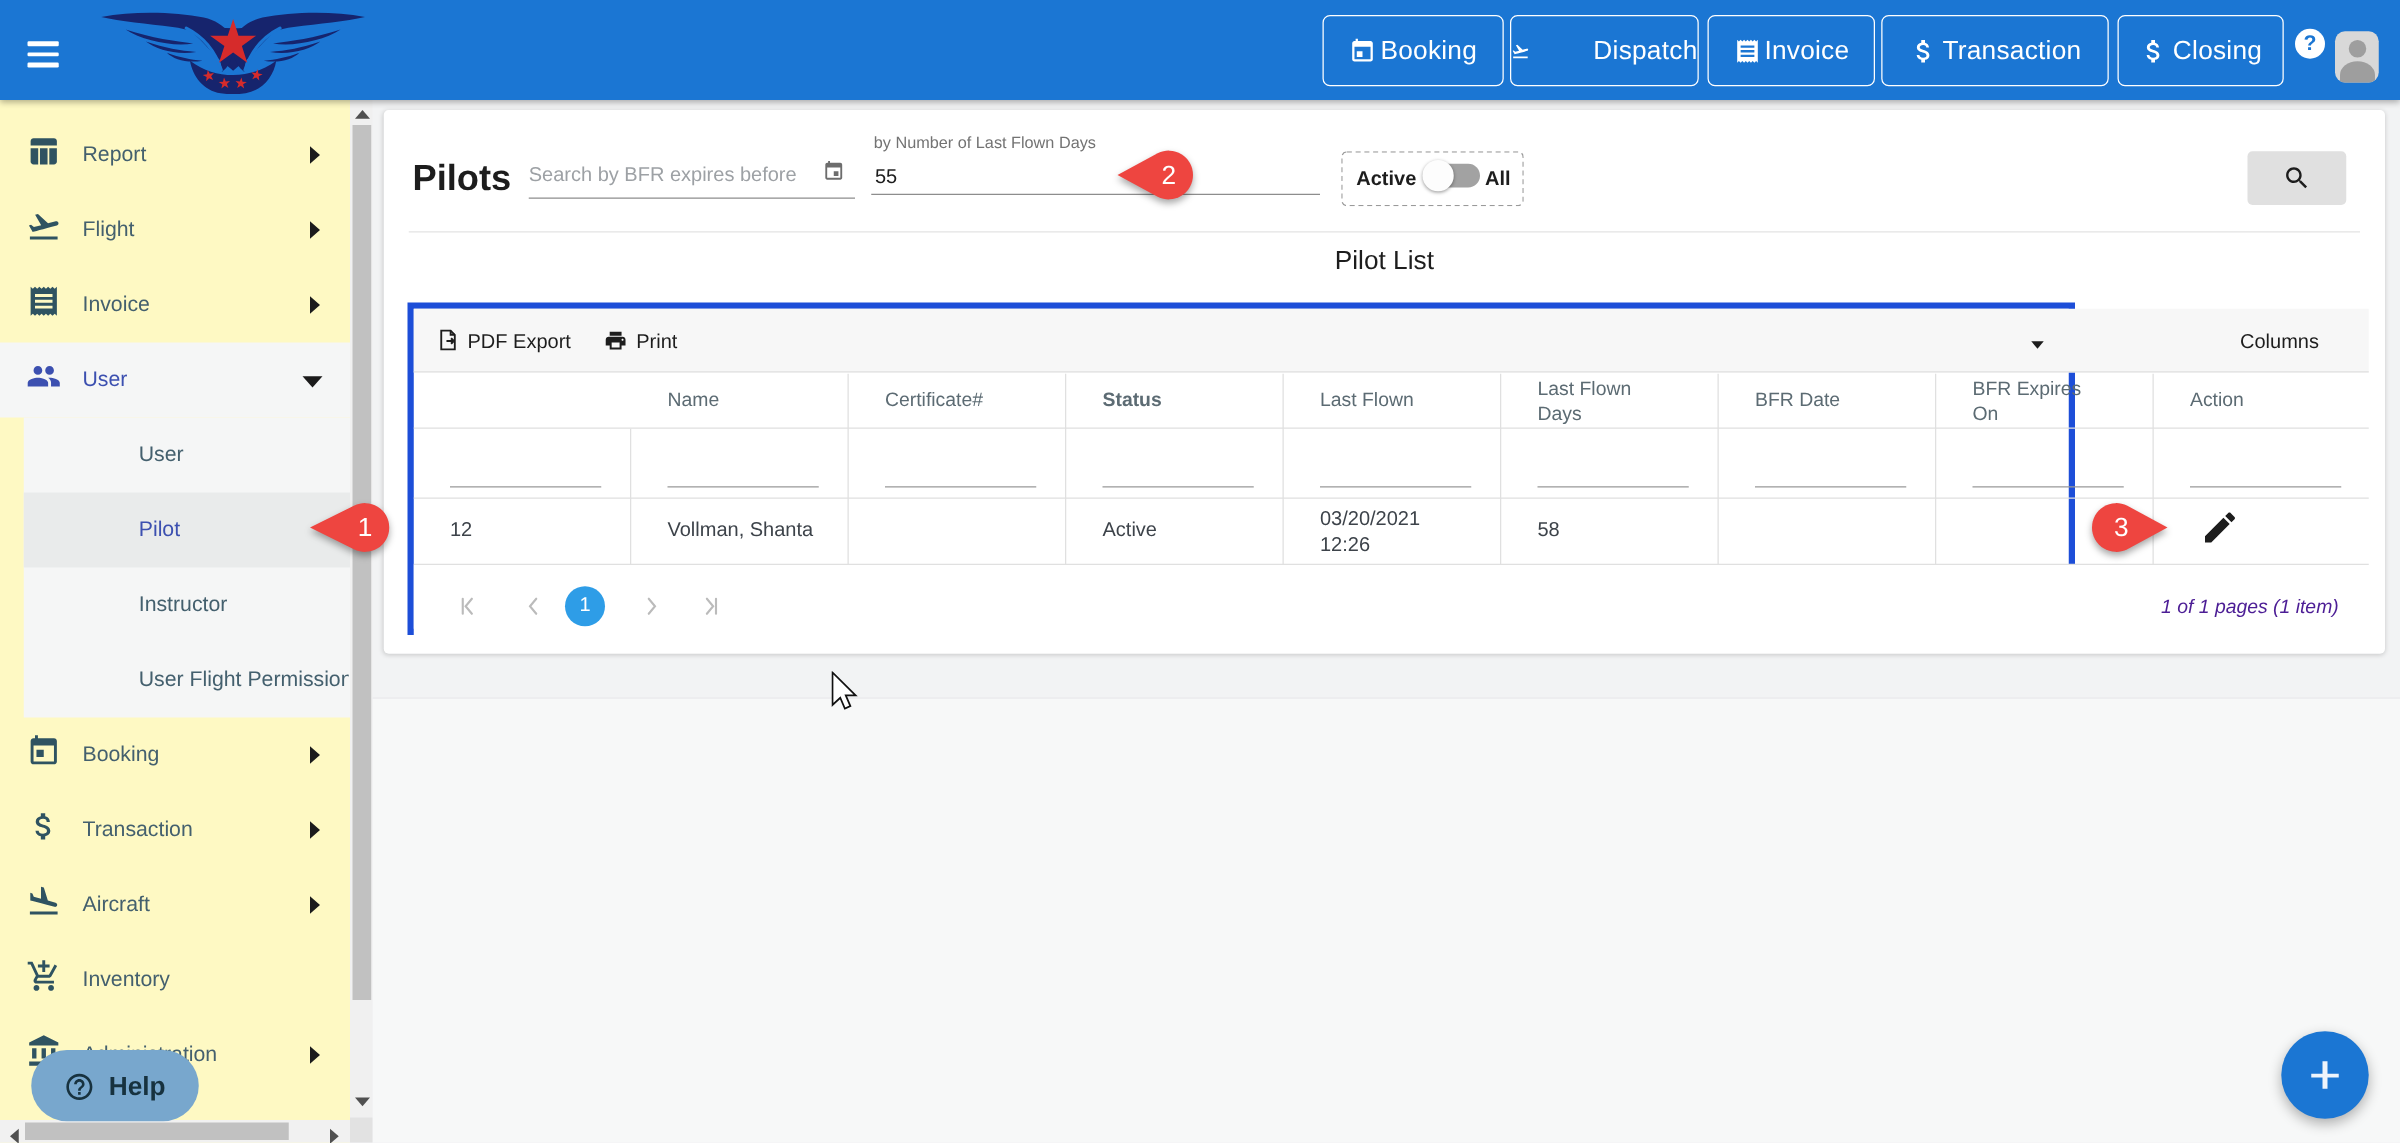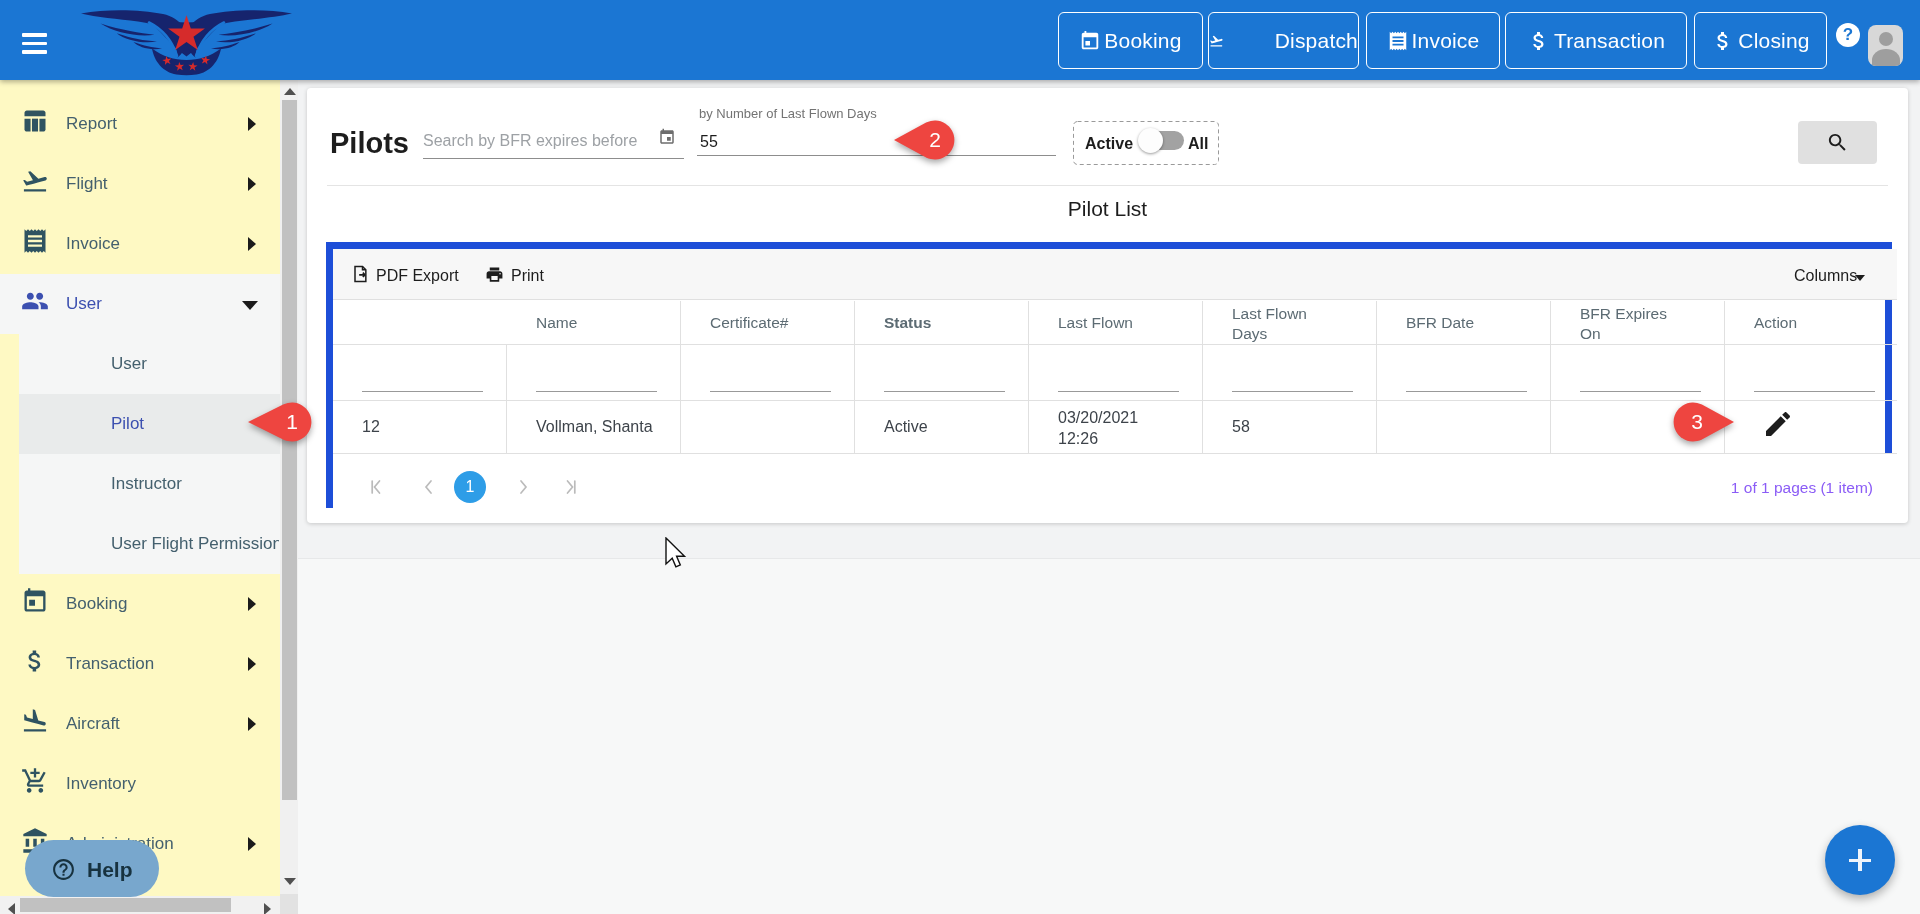--- a/index.html
+++ b/index.html
@@ -14,21 +14,21 @@
 #sidebar { position:absolute; left:0; top:80px; width:280px; height:834px; background:#fef9c3; z-index:10; }
 .mitem { position:absolute; left:0; width:280px; height:60px; }
 .mitem .txt { position:absolute; left:66px; top:20px; font-size:17px; color:#44606e; }
 .mitem .ic { position:absolute; left:21px; top:13px; }
 .caret { position:absolute; right:24px; top:23px; width:0; height:0; border-top:7px solid transparent; border-bottom:7px solid transparent; border-left:8px solid #1b1b1b; }
 .caretd { position:absolute; right:22px; top:27px; width:0; height:0; border-left:8px solid transparent; border-right:8px solid transparent; border-top:9px solid #1b1b1b; }
 .sub .txt { left:111px; }
 
 
 #paper { position:absolute; left:307px; top:88px; width:1601px; height:435px; background:#fff; border-radius:4px; box-shadow:0 1px 4px rgba(0,0,0,0.18); z-index:5; }
-#tcard { position:absolute; left:19px; top:154px; width:1566px; height:266px; border:7px solid #1d4ed8; }
+#tcard { position:absolute; left:19px; top:154px; width:1334px; height:266px; border:5px solid #1d4ed8; }
 .th, .td { position:absolute; border-right:1px solid #e0e0e0; }
 .filtline { position:absolute; top:46px; height:1px; background:#999; }
 .pgic { stroke:#bbbbbb; stroke-width:1.7; fill:none; }
 </style>
 </head>
 <body>
 
 <div class="abs" style="left:298px;top:80px;width:1622px;height:478px;background:#f2f3f4;"></div>
 <div class="abs" style="left:298px;top:558px;width:1622px;height:1px;background:#e7e8e9;"></div>
 <div class="abs" style="left:298px;top:559px;width:1622px;height:355px;background:#f7f8f8;"></div>
@@ -171,21 +171,21 @@
           <path class="pgic" d="M10 2 L5 8 L10 14" stroke-linecap="round"></path>
         </svg>
       <div class="abs" style="left:121px;top:17px;width:32px;height:32px;border-radius:50%;background:#2e9de7;color:#fff;text-align:center;line-height:32px;font-size:16px;">1</div>
       <svg class="abs" style="left:182px;top:25px;" width="16" height="16" viewBox="0 0 16 16">
           <path class="pgic" d="M6 2 L11 8 L6 14" stroke-linecap="round"></path>
         </svg>
       <svg class="abs" style="left:229px;top:25px;" width="16" height="16" viewBox="0 0 16 16">
           <path class="pgic" d="M5.5 2 L10.5 8 L5.5 14" stroke-linecap="round"></path>
           <line class="pgic" x1="12.8" y1="2" x2="12.8" y2="14" stroke-linecap="round"></line>
         </svg>
-      <div class="abs" style="right:22px;top:25px;font-size:15.5px;color:#8b5cf6;">1 of 1 pages (1 item)</div>
+      <div class="abs" style="right:22px;top:25px;font-size:15.5px;color:#4c1d95;font-style:italic;">1 of 1 pages (1 item)</div>
     </div>
   </div>
 </div>
 
 <div id="header">
   <div class="hbar" style="top:33px;"></div>
   <div class="hbar" style="top:41.5px;"></div>
   <div class="hbar" style="top:50px;"></div>
   <svg id="logo" style="position:absolute;left:78px;top:9px;" width="217" height="70" viewBox="0 0 217 70">
     <g fill="#16246d">

